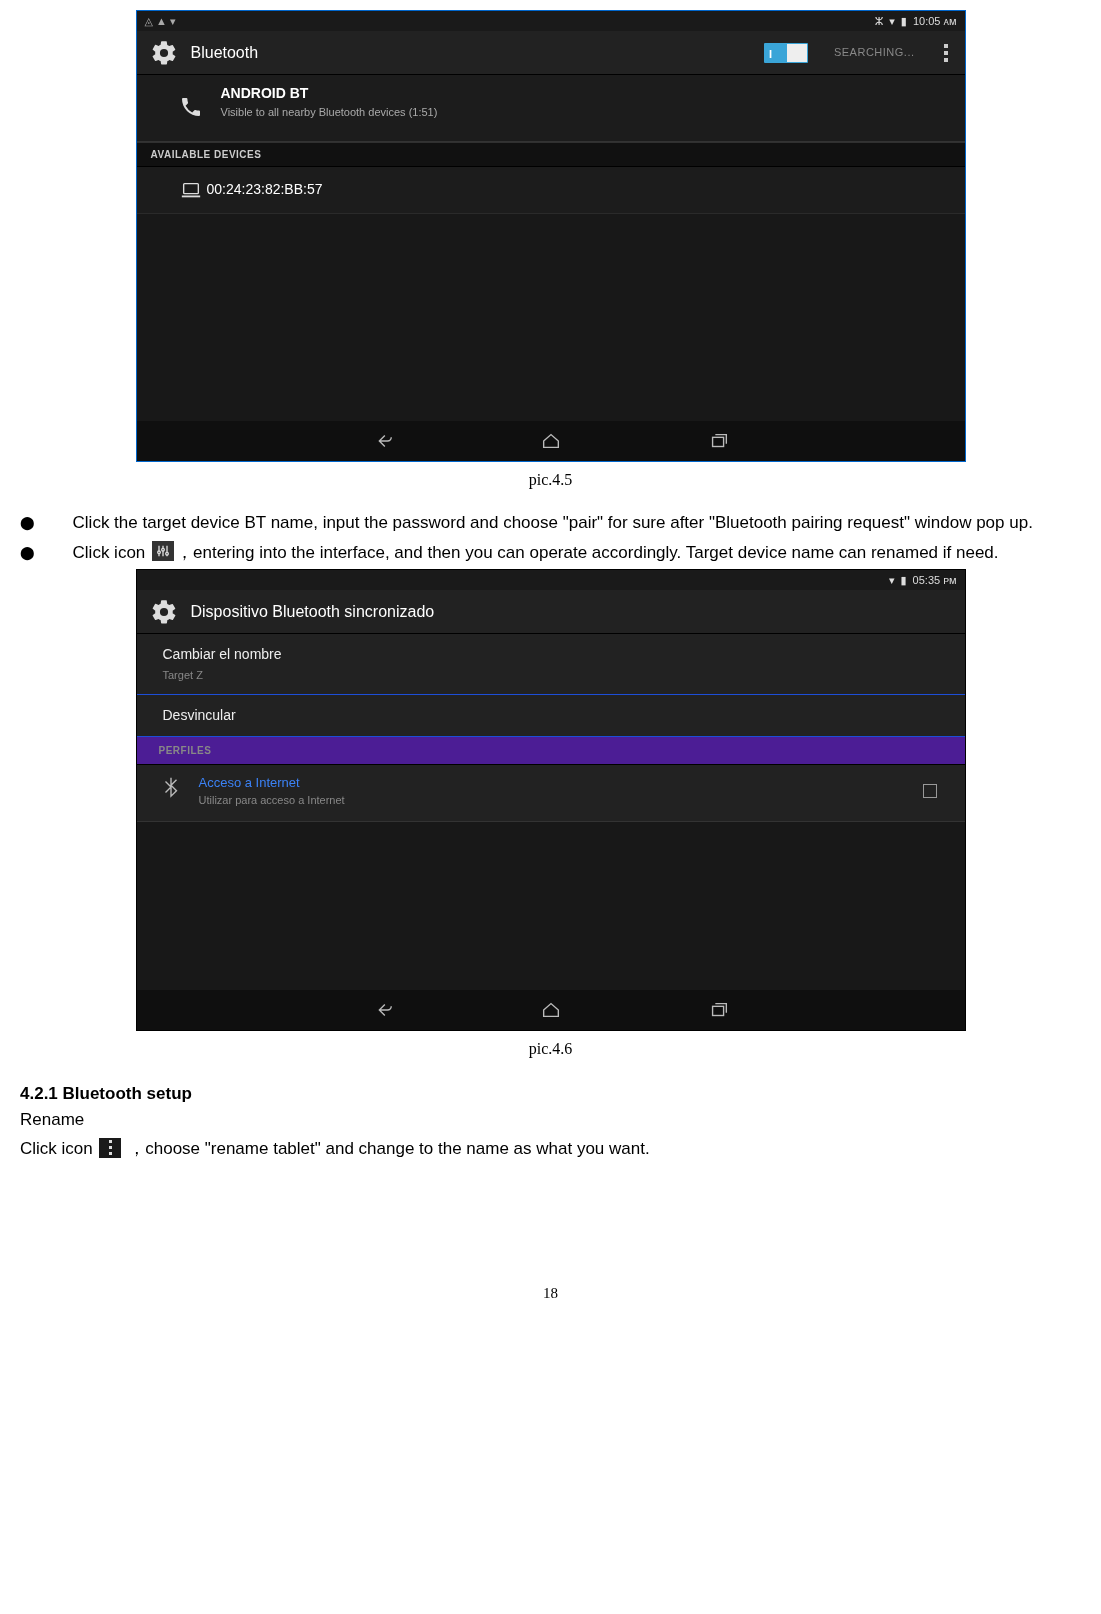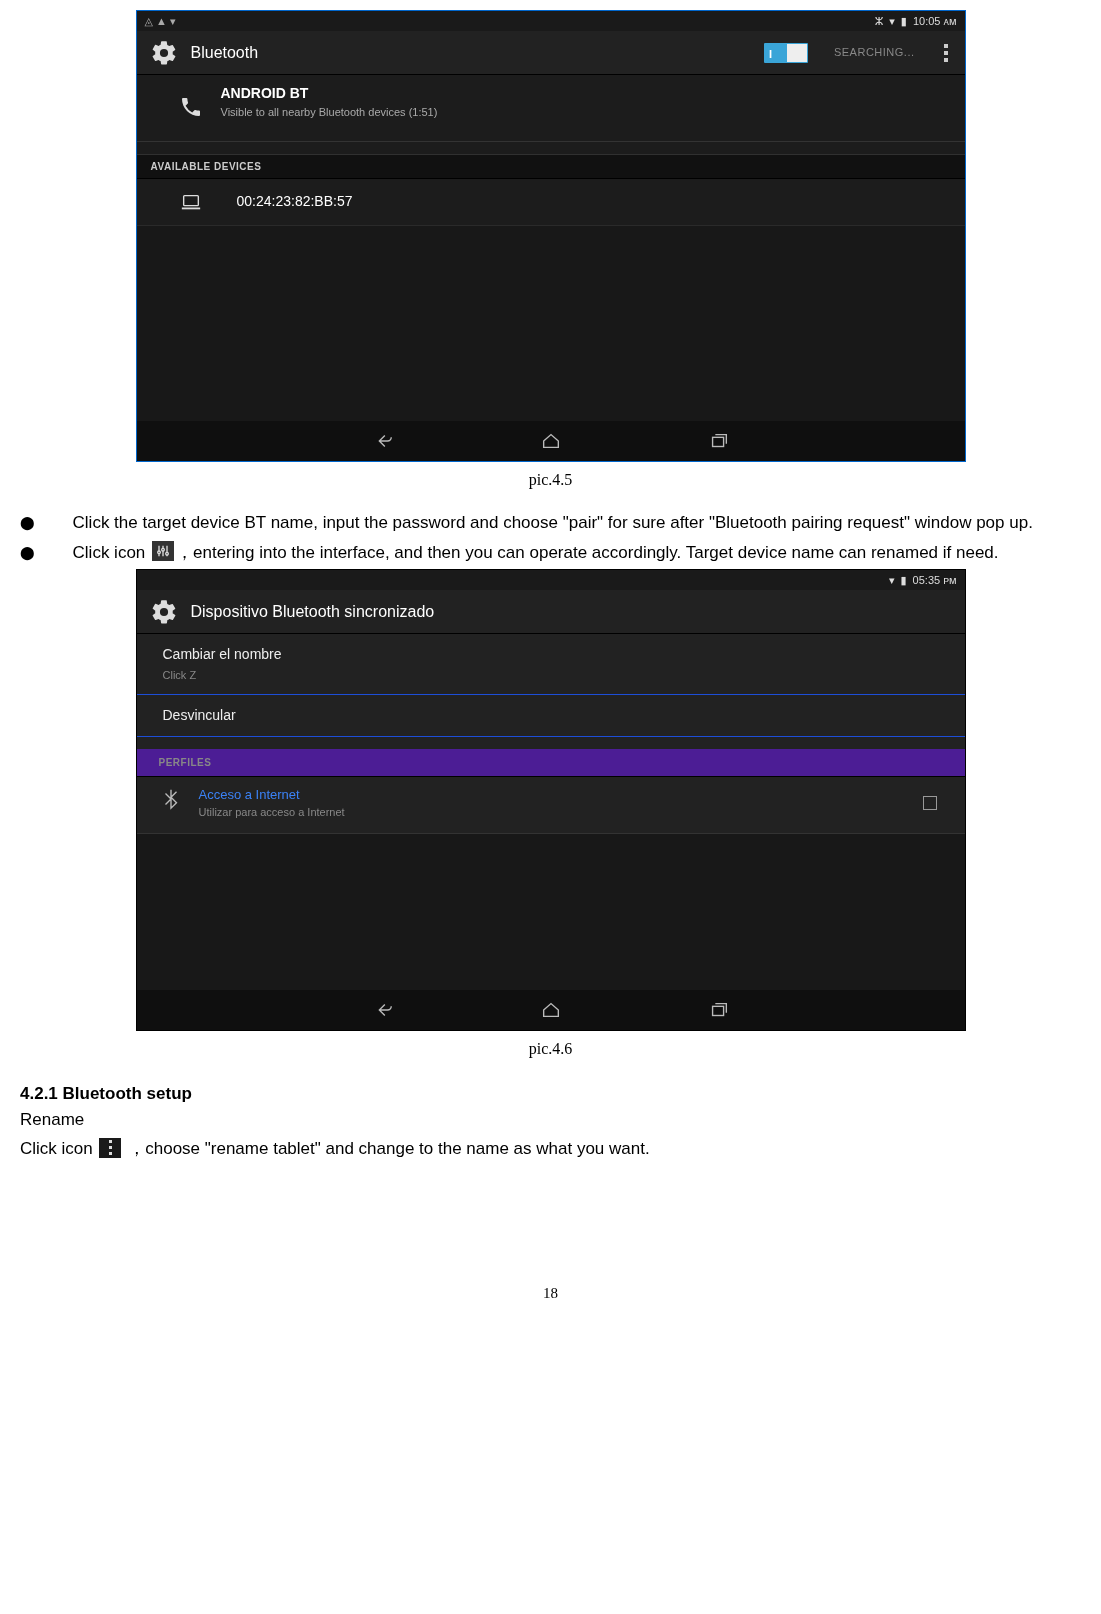--- a/index.html
+++ b/index.html
@@ -112,28 +112,27 @@
 
     .section-header {
       background: #111;
       color: #ccc;
       font-size: 10px;
       font-weight: bold;
       padding: 4px 14px;
       letter-spacing: 0.5px;
       border-top: 1px solid #303030;
       border-bottom: 1px solid #000;
-      margin-top: 12px;
     }
 
     .device-row {
       display: flex;
       align-items: center;
       padding: 12px 40px;
-      gap: 32px;
+      gap: 2px;
       border-bottom: 1px solid #2a2a2a;
     }
     .laptop-icon {
       width: 28px; height: 22px;
       color: #ddd;
       display: flex;
       align-items: center;
       justify-content: center;
     }
     .laptop-icon svg { width: 26px; height: 22px; }
@@ -338,21 +337,21 @@
       <div class="gear-wrap">
         <svg class="gear-icon-svg" viewBox="0 0 24 24" fill="#ddd">
             <path d="M19.4 13a7.5 7.5 0 0 0 .1-1 7.5 7.5 0 0 0-.1-1l2.1-1.6a.5.5 0 0 0 .1-.6l-2-3.5a.5.5 0 0 0-.6-.2l-2.5 1a7.3 7.3 0 0 0-1.7-1l-.4-2.6A.5.5 0 0 0 14 2h-4a.5.5 0 0 0-.5.4L9.1 5a7.3 7.3 0 0 0-1.7 1l-2.5-1a.5.5 0 0 0-.6.2l-2 3.5a.5.5 0 0 0 .1.6L4.5 11a7.5 7.5 0 0 0 0 2l-2.1 1.6a.5.5 0 0 0-.1.6l2 3.5a.5.5 0 0 0 .6.2l2.5-1a7.3 7.3 0 0 0 1.7 1l.4 2.6a.5.5 0 0 0 .5.4h4a.5.5 0 0 0 .5-.4l.4-2.6a7.3 7.3 0 0 0 1.7-1l2.5 1a.5.5 0 0 0 .6-.2l2-3.5a.5.5 0 0 0-.1-.6ZM12 15.5A3.5 3.5 0 1 1 15.5 12 3.5 3.5 0 0 1 12 15.5Z"></path>
           </svg>
       </div>
       <div class="app-bar-title">Dispositivo Bluetooth sincronizado</div>
     </div>
 
     <div class="option-row">
       <div class="title">Cambiar el nombre</div>
-      <div class="sub">Click Z</div>
+      <div class="sub">Target Z</div>
     </div>
 
     <div class="option-row">
       <div class="title">Desvincular</div>
     </div>
 
     <div class="section-header" style="background:#4c1d95;border-top:none;color:#888;padding:6px 22px;font-size:10px">PERFILES</div>
 
     <div class="profile-row">
       <div class="bt-icon">

